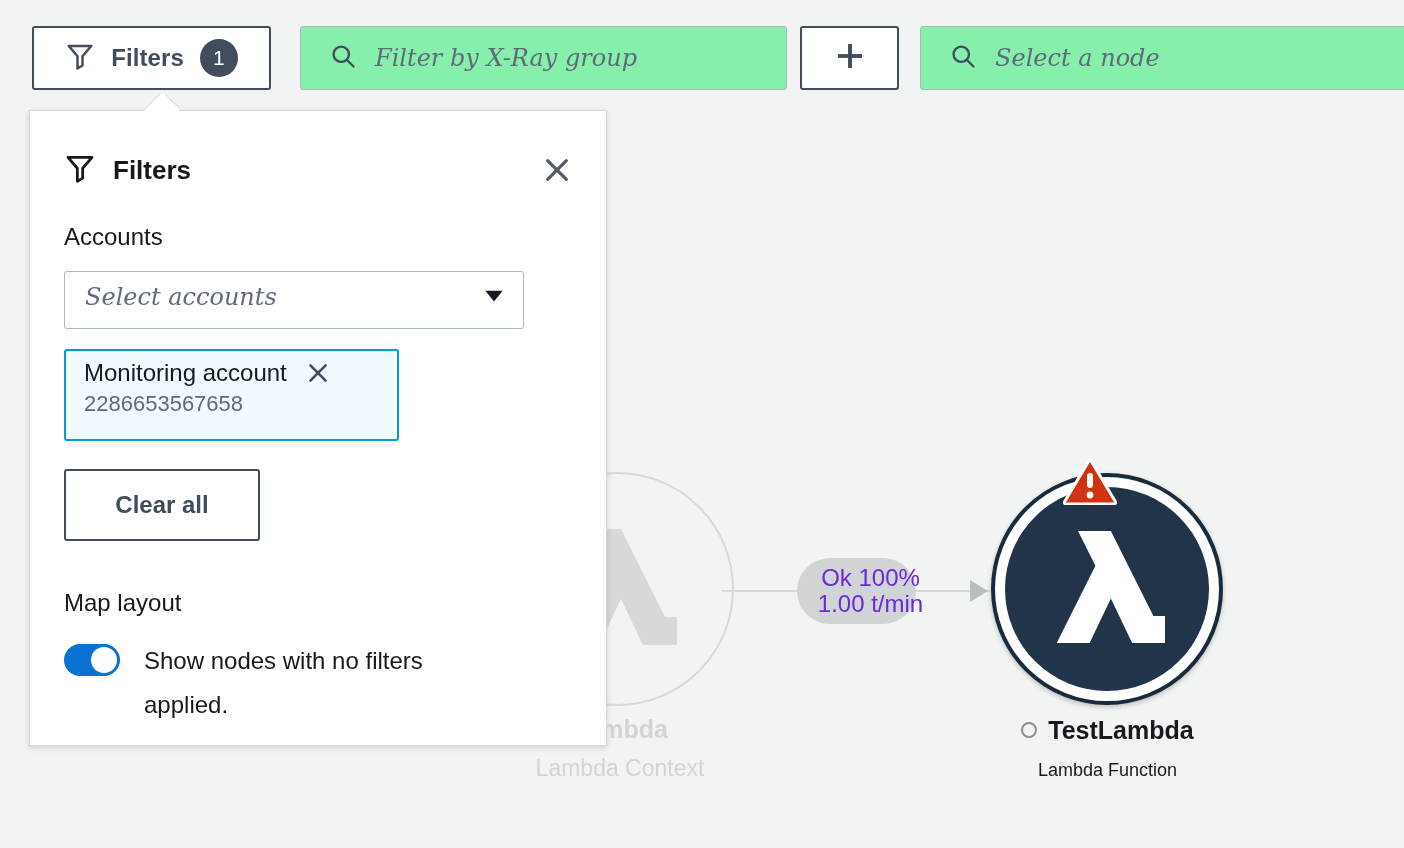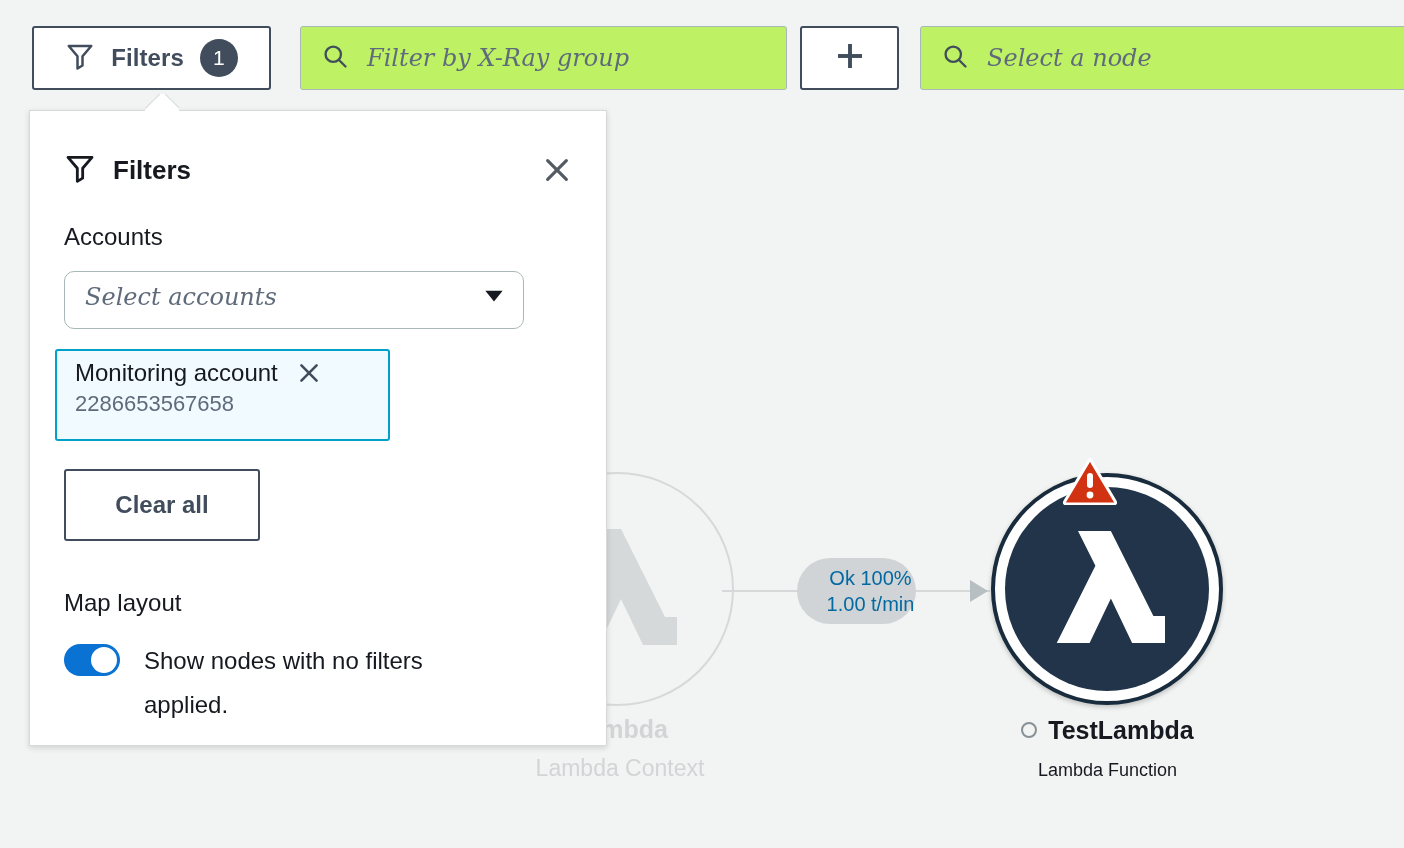--- a/index.html
+++ b/index.html
@@ -58,26 +58,26 @@
     font-size: 21px;
     display: flex;
     align-items: center;
     justify-content: center;
     font-weight: normal;
   }
 
   .search-box {
     position: absolute;
     height: 64px;
-    background: #bef264;
+    background: #86efac;
     border: 1px solid #aab7b8;
     border-radius: 3px;
     display: flex;
     align-items: center;
-    padding-left: 20px;
+    padding-left: 28px;
     gap: 18px;
     cursor: text;
   }
   .search-box.group { left: 300px; width: 487px; }
   .search-box.node  { left: 920px; width: 552px; }
   .search-placeholder {
     font-size: 24px;
     font-style: italic;
     color: #5f6b7a;
     font-family: "DejaVu Serif", "Liberation Serif", serif;
@@ -175,22 +175,22 @@
     height: 66px;
     background: #d1d4d6;
     border-radius: 33px;
     display: flex;
     flex-direction: column;
     align-items: center;
     justify-content: center;
     cursor: pointer;
   }
   .edge-pill span {
-    font-size: 20px;
-    color: #0369a1;
+    font-size: 24px;
+    color: #6d28d9;
     line-height: 26px;
     white-space: nowrap;
     margin-left: 28px;
   }
 
   .lambda-node {
     position: absolute;
     left: 991px;
     top: 473px;
     width: 232px;
@@ -334,37 +334,37 @@
   .label-maplayout { left: 34px; top: 478px; }
 
   .select-box {
     position: absolute;
     left: 34px;
     top: 160px;
     width: 460px;
     height: 58px;
     background: #ffffff;
     border: 1px solid #aab7b8;
-    border-radius: 10px;
+    border-radius: 3px;
     display: flex;
     align-items: center;
     padding: 0 16px 7px 20px;
     justify-content: space-between;
     cursor: pointer;
   }
   .select-placeholder {
     font-size: 24px;
     color: #5f6b7a;
     font-family: "DejaVu Serif", "Liberation Serif", serif;
     font-style: italic;
   }
 
   .account-chip {
     position: absolute;
-    left: 25px;
+    left: 34px;
     top: 238px;
     width: 335px;
     height: 92px;
     background: #f1faff;
     border: 2px solid #00a1c9;
     border-radius: 3px;
     padding: 8px 14px 0 18px;
     cursor: pointer;
   }
   .chip-top {

